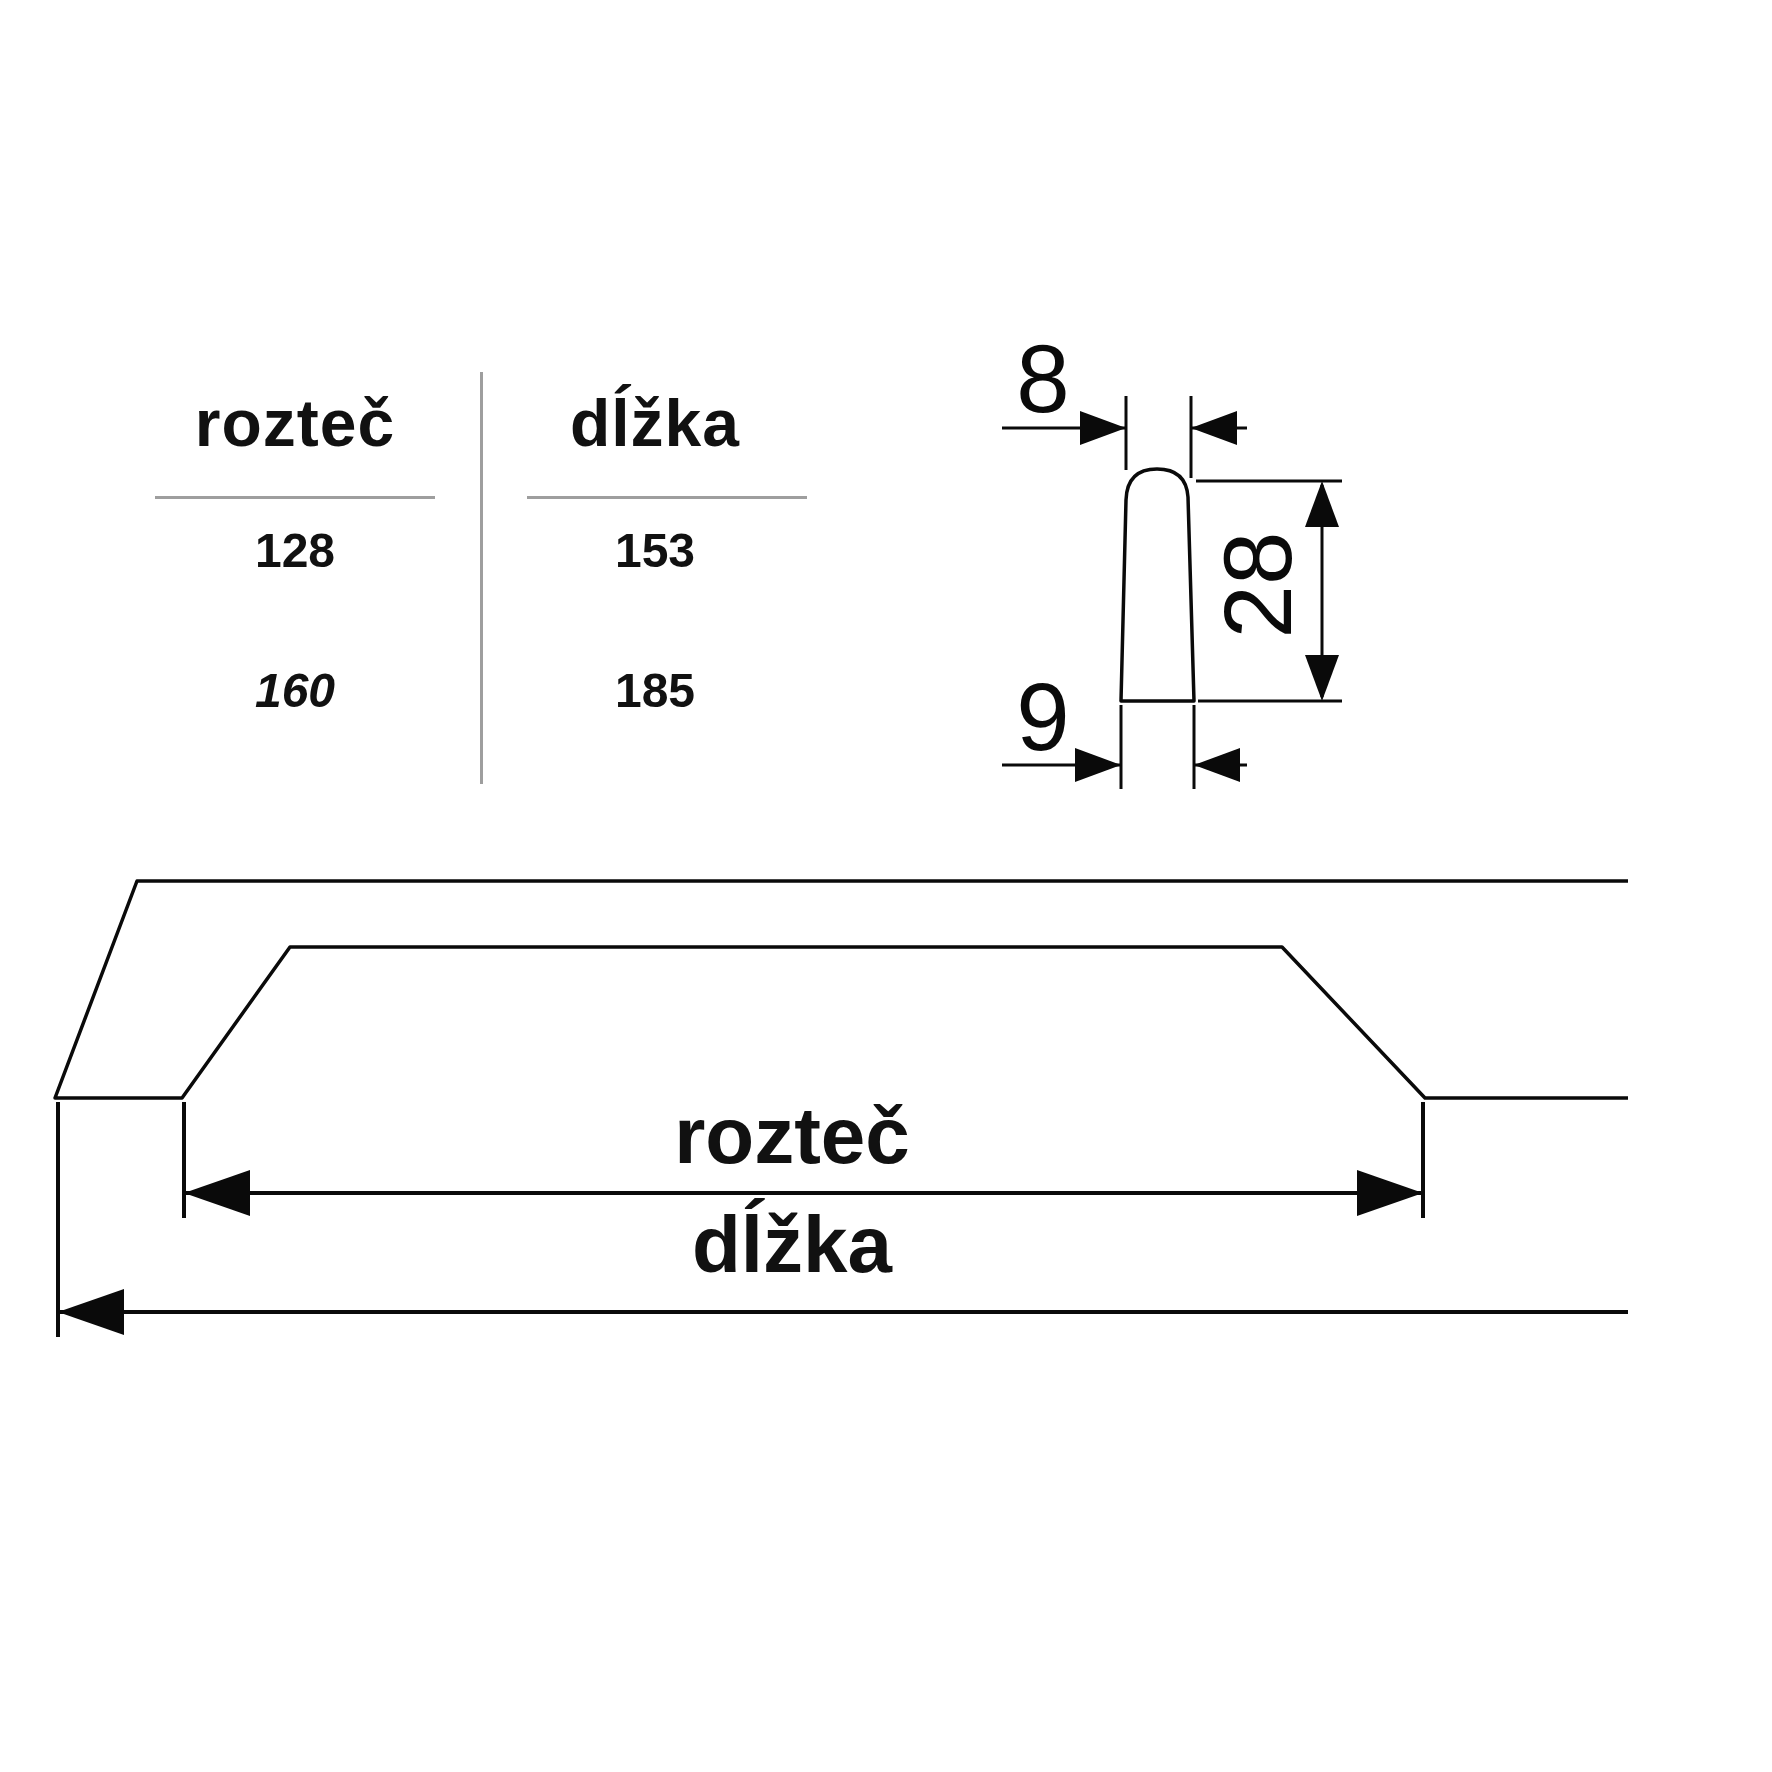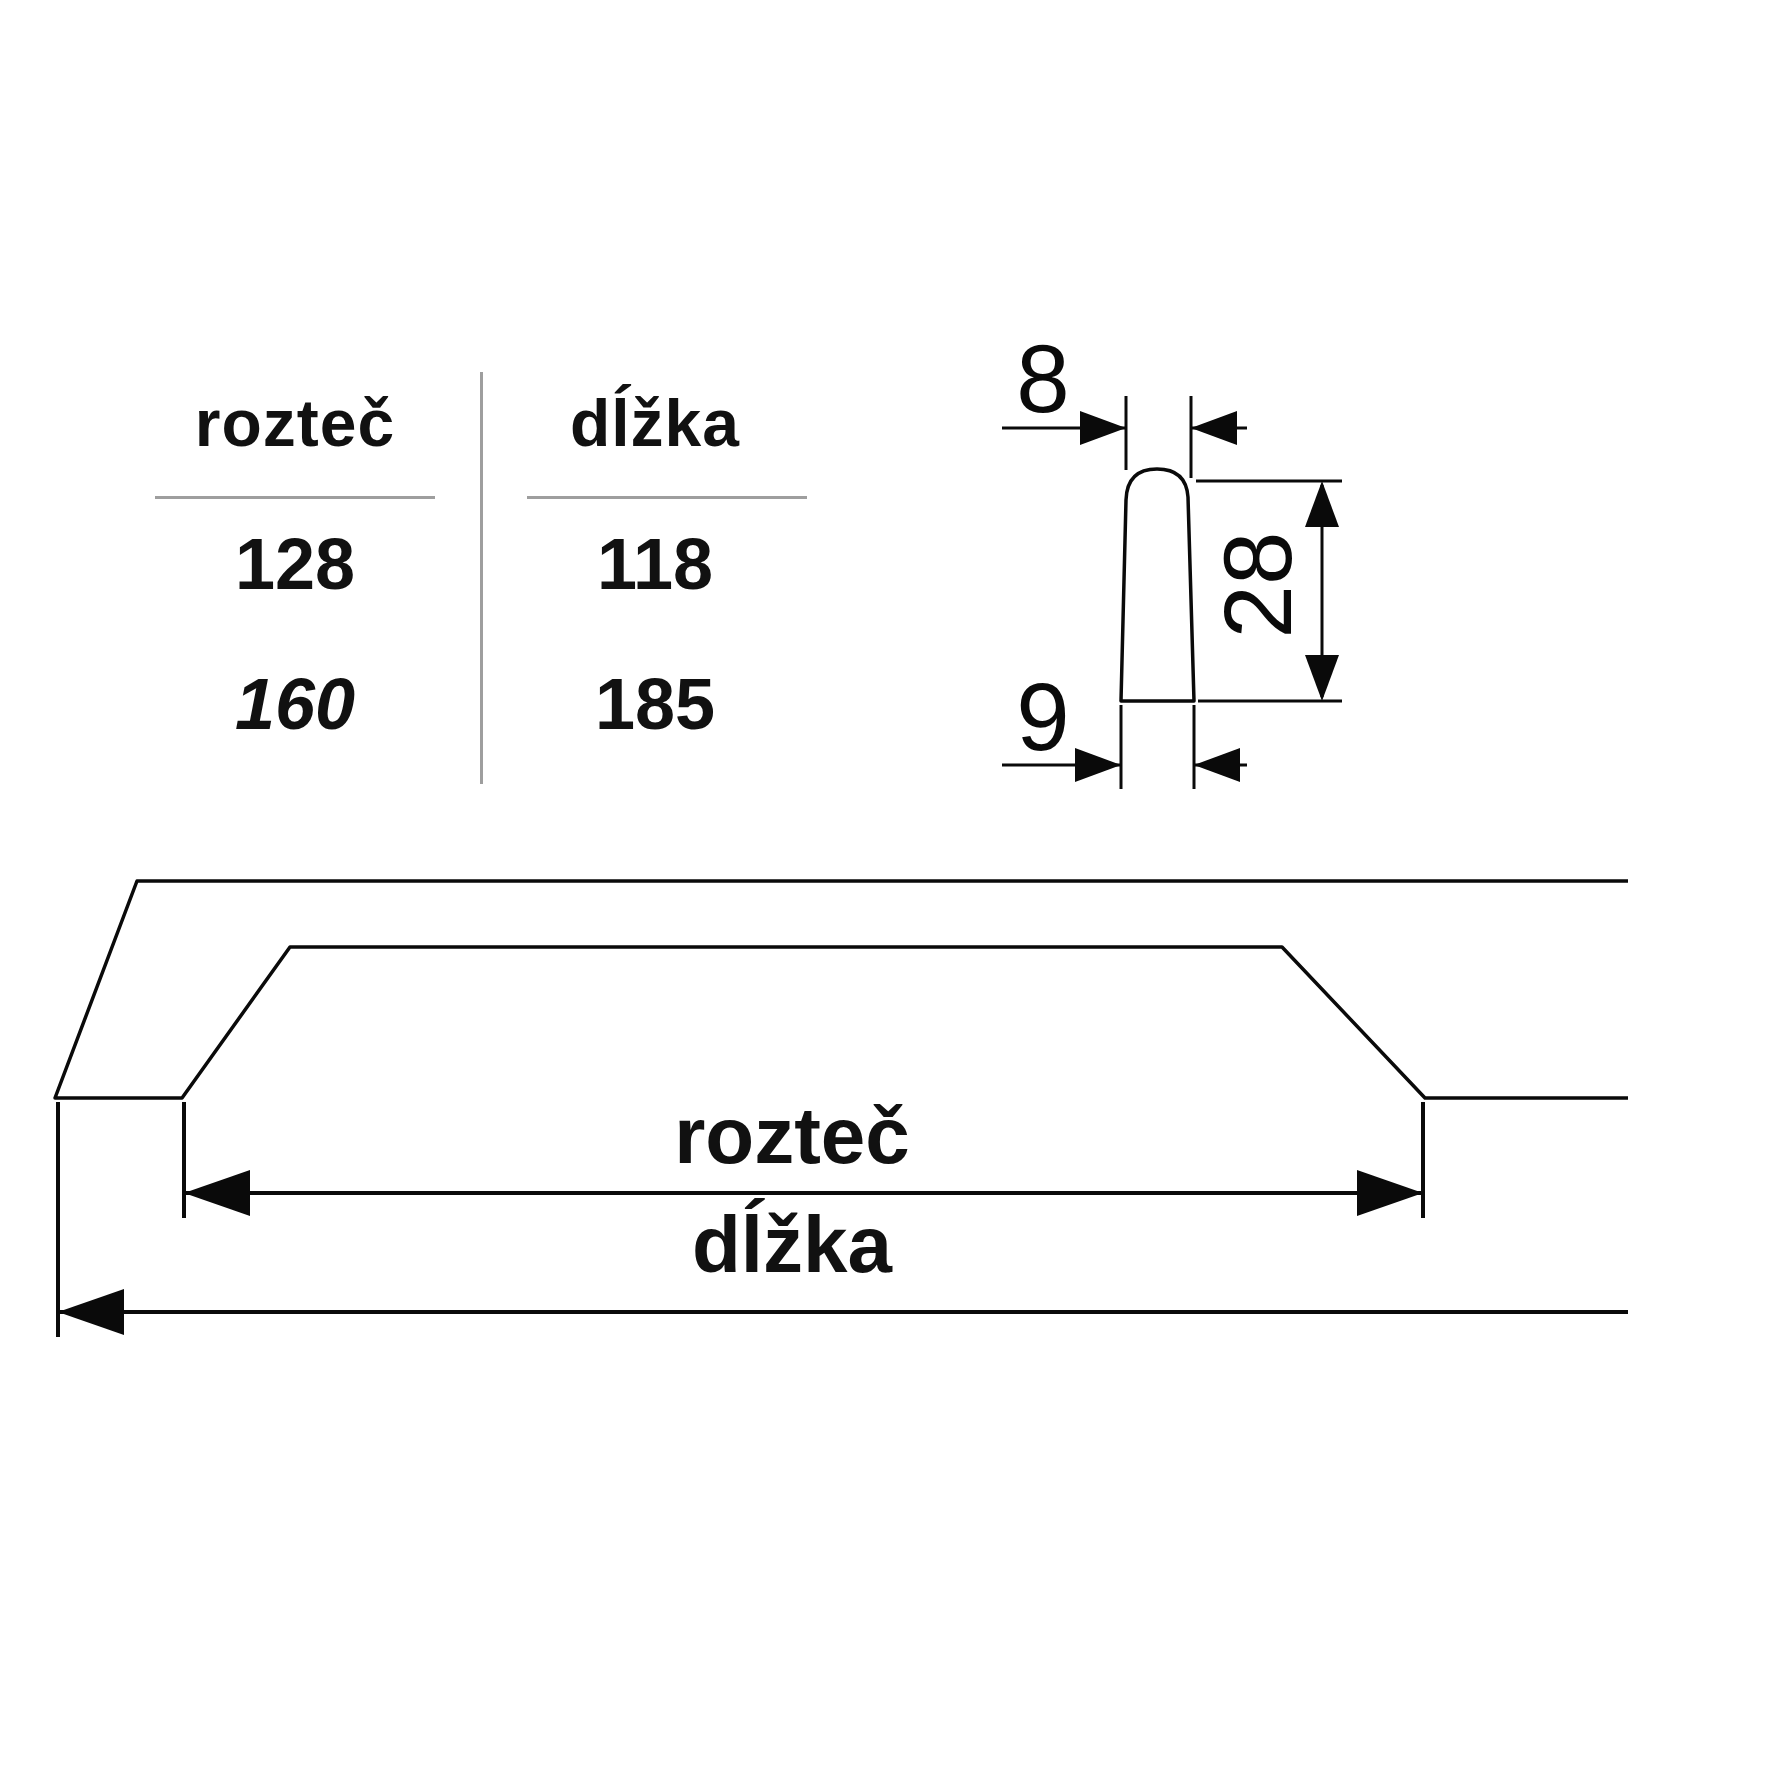--- a/index.html
+++ b/index.html
@@ -13,21 +13,21 @@
   
   .spec-table div{position:absolute;color:#111;}
   .col-header{
     width:330px;text-align:center;
     font-size:66px;font-weight:800;letter-spacing:1px;
   }
   .h1{left:130px;top:385px;}
   .h2{left:490px;top:385px;}
   .cell{
     width:330px;text-align:center;
-    font-size:72px;font-weight:800;
+    font-size:48px;font-weight:800;
   }
   .r1c1{left:130px;top:523px;}
   .r1c2{left:490px;top:523px;}
   .r2c1{left:130px;top:663px;font-style:italic;}
   .r2c2{left:490px;top:663px;}
   .underline{height:3px;background:#9e9e9e;}
   .u1{left:155px;top:496px;width:280px;}
   .u2{left:527px;top:496px;width:280px;}
   .vdivider{left:480px;top:372px;width:3px;height:412px;background:#9e9e9e;}
   
@@ -50,21 +50,21 @@
 
 <div class="canvas">
 
   <div class="spec-table">
     <div class="col-header h1">rozteč</div>
     <div class="col-header h2">dĺžka</div>
     <div class="underline u1"></div>
     <div class="underline u2"></div>
     <div class="vdivider"></div>
     <div class="cell r1c1">128</div>
-    <div class="cell r1c2">118</div>
+    <div class="cell r1c2">153</div>
     <div class="cell r2c1">160</div>
     <div class="cell r2c2">185</div>
   </div>
 
   <svg class="drawing" viewBox="0 0 1772 1772">
 
     <g>
 
       <text class="dim" x="1043" y="412">8</text>
       <line class="thin" x1="1126" y1="396" x2="1126" y2="470"></line>

